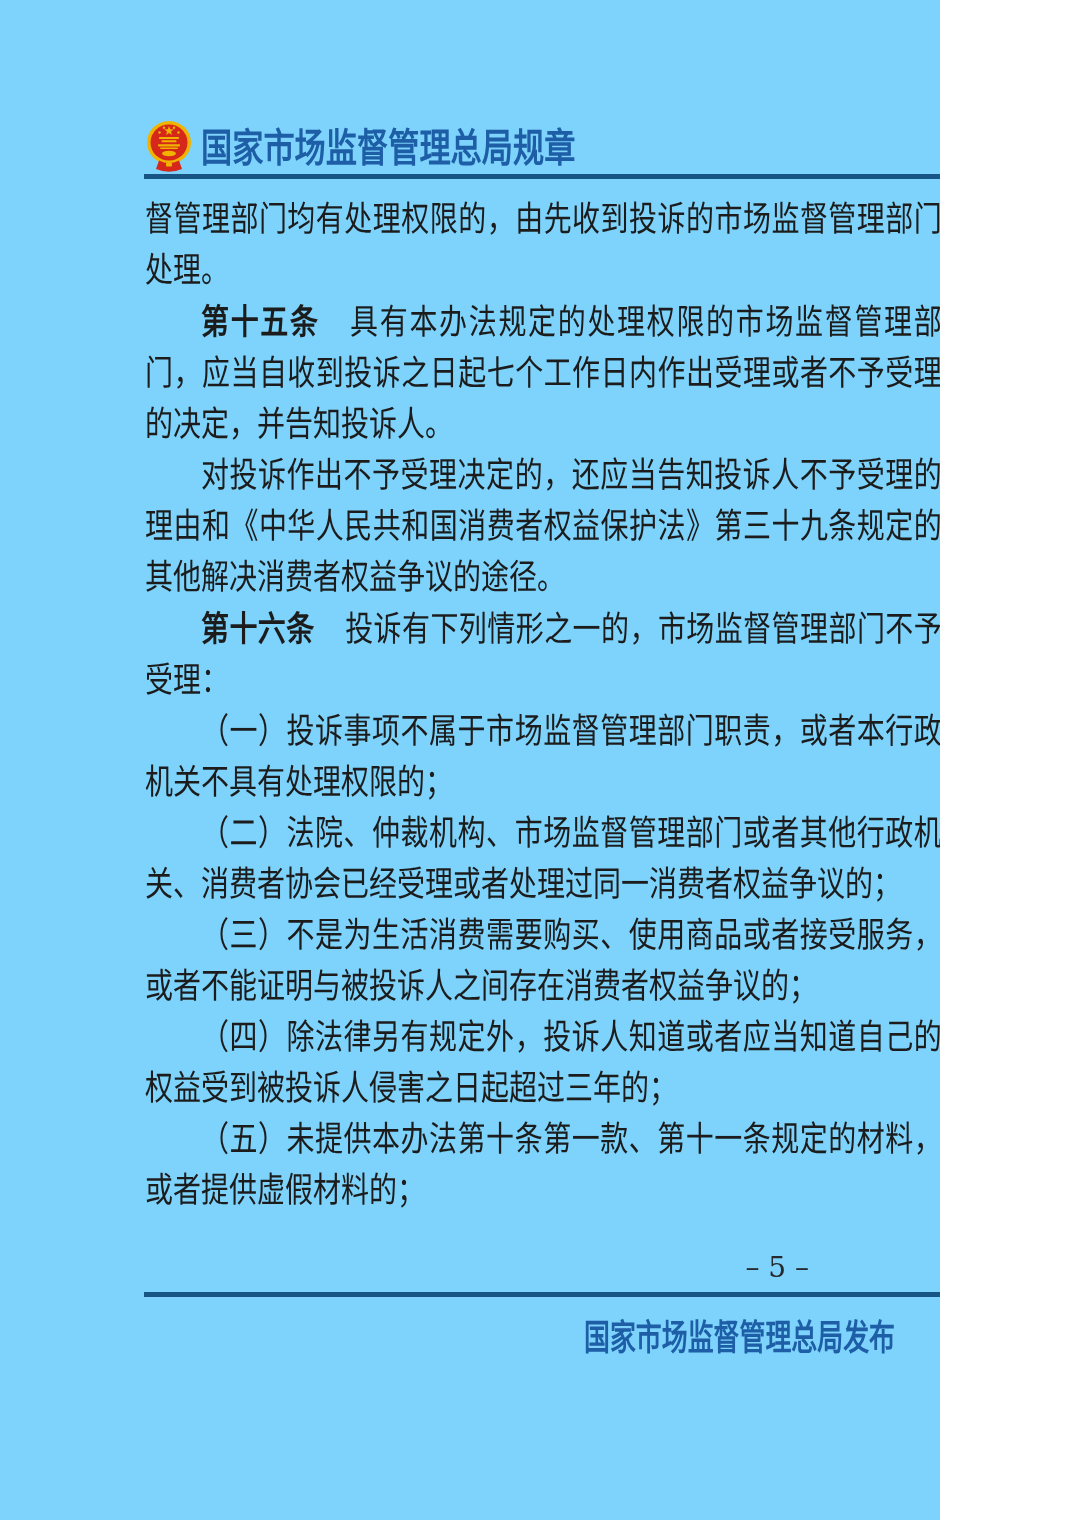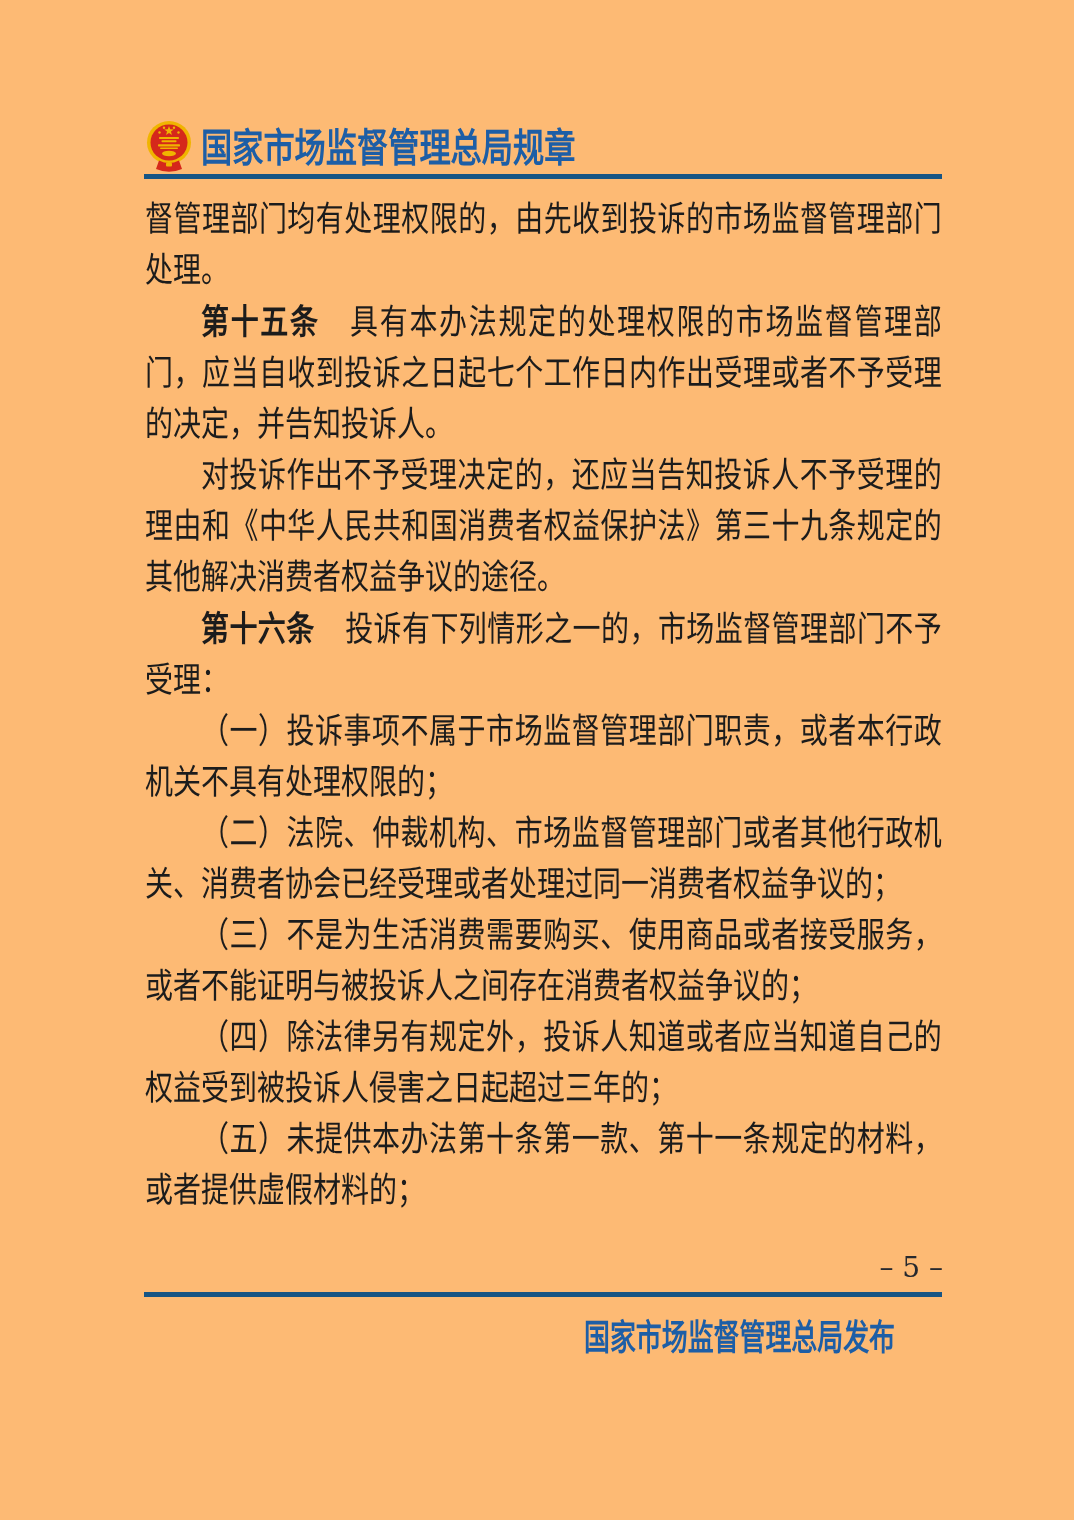--- a/index.html
+++ b/index.html
@@ -2,23 +2,23 @@
 <html lang="zh-CN" style="--title-blue: #1d5ea6; --footer-blue: #1d5ea6; --rule-blue: #175584; --body-text: #1c1c1c; --page-number-color: #26292e; --emblem-red: #d5281b; --emblem-gold: #f0b400;"><head>
 <meta charset="utf-8">
 <style>
   html, body {
     margin: 0;
     padding: 0;
     background: #ffffff;
   }
   .page {
     position: relative;
-    width: 1074px;
+    width: 940px;
     height: 1520px;
-    background: #fdba74;
+    background: #7dd3fc;
     overflow: hidden;
     font-family: "Liberation Serif", "DejaVu Serif", serif;
   }
 
   
   .emblem {
     position: absolute;
     left: 145px;
     top: 120px;
     width: 48px;

